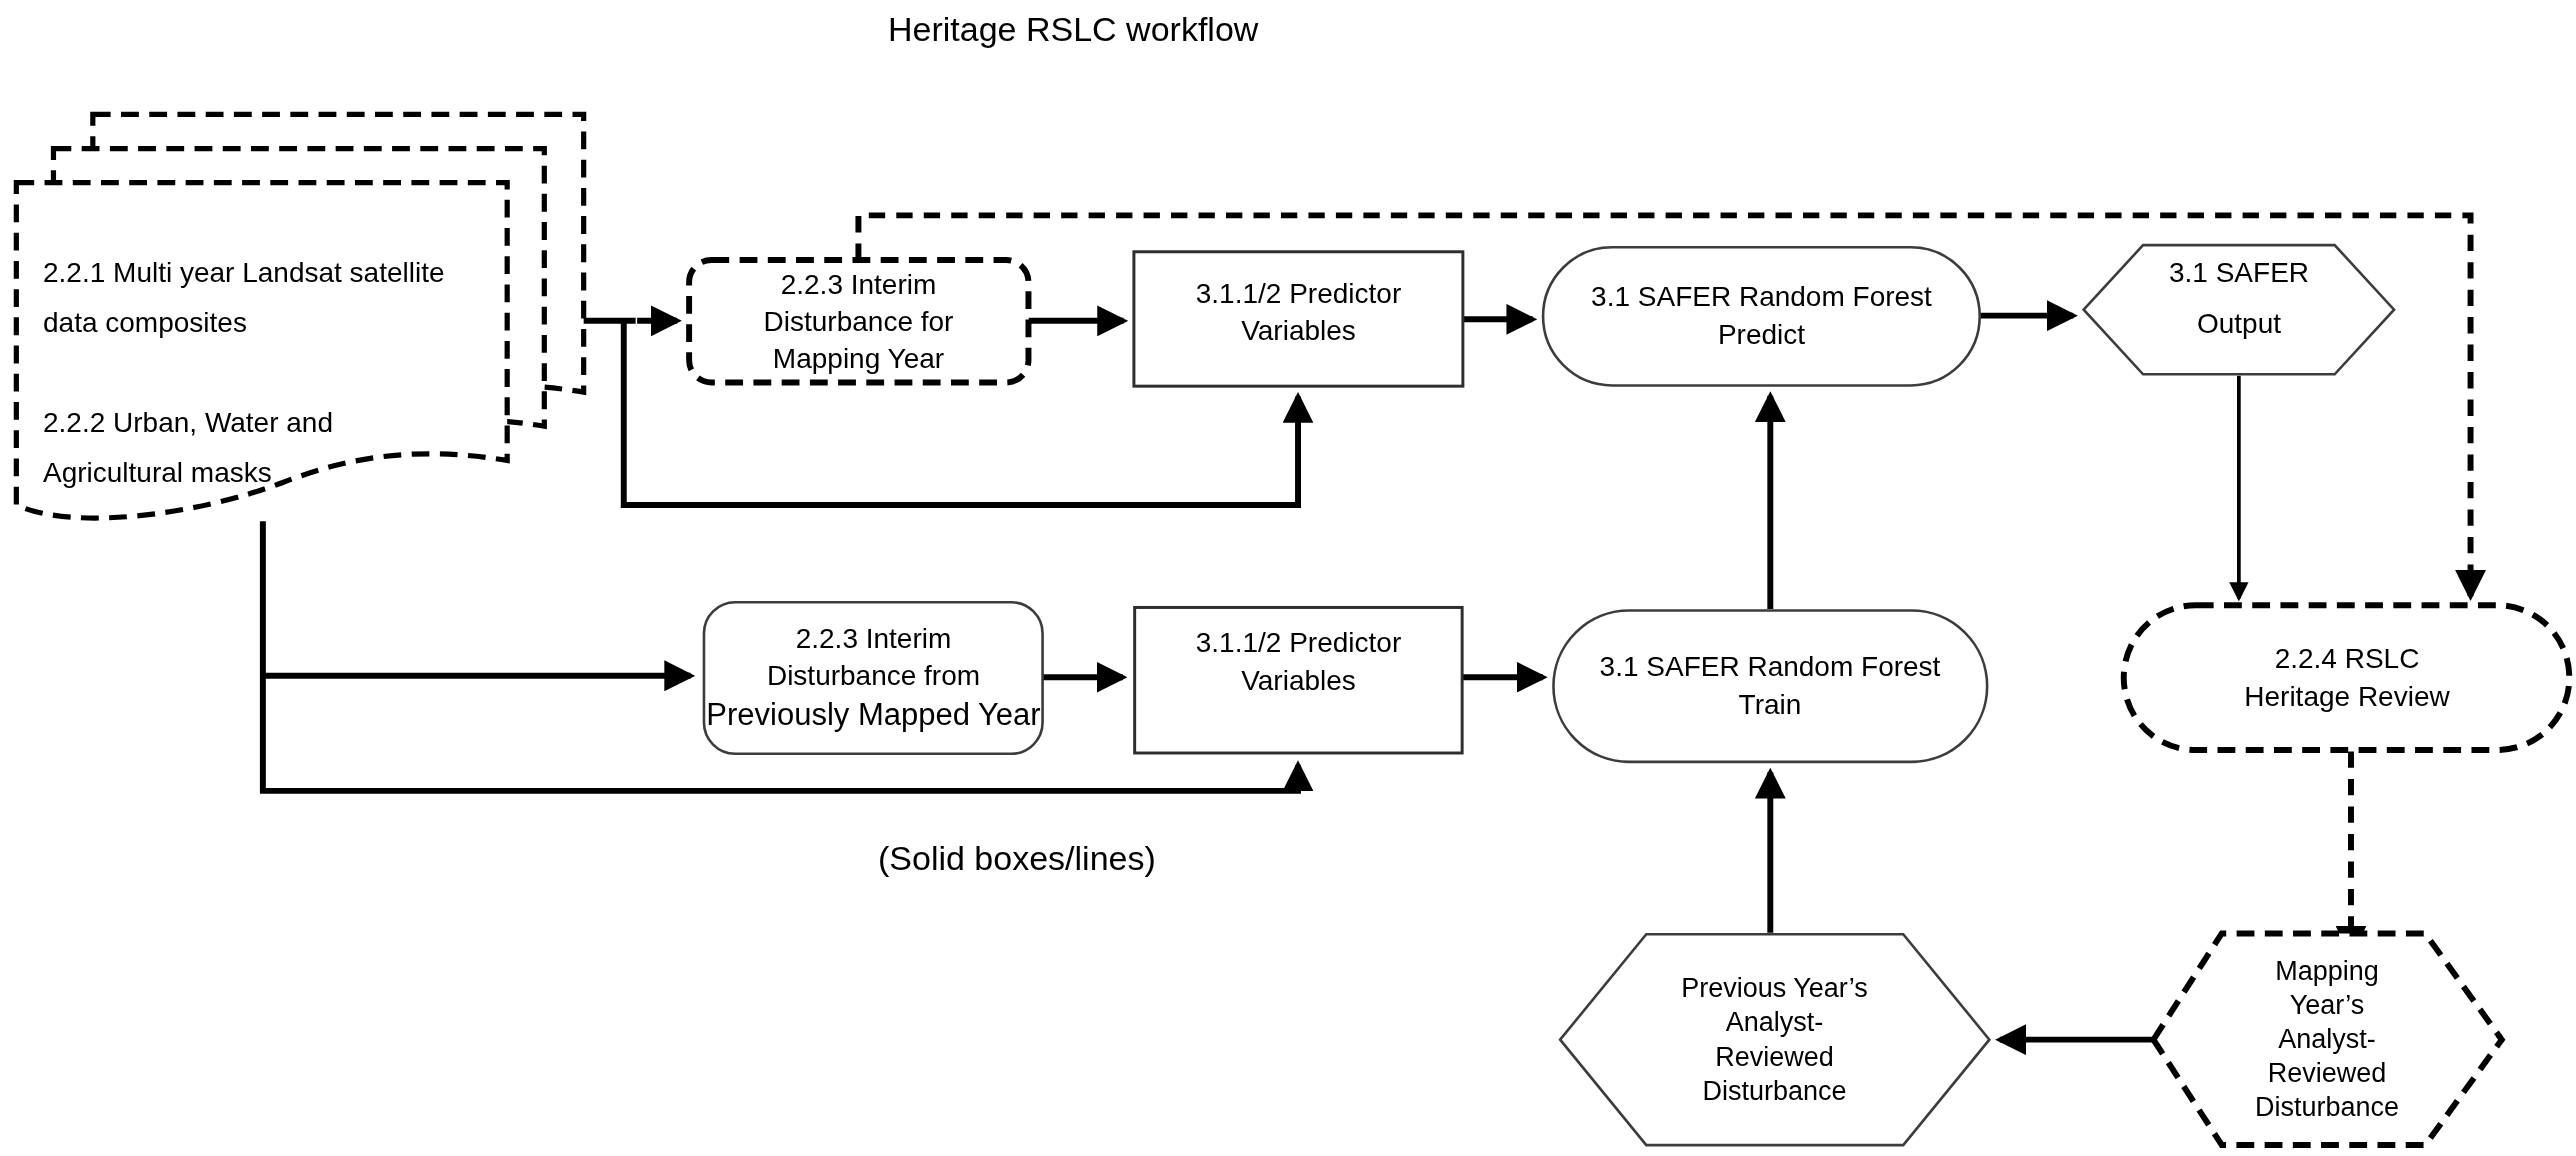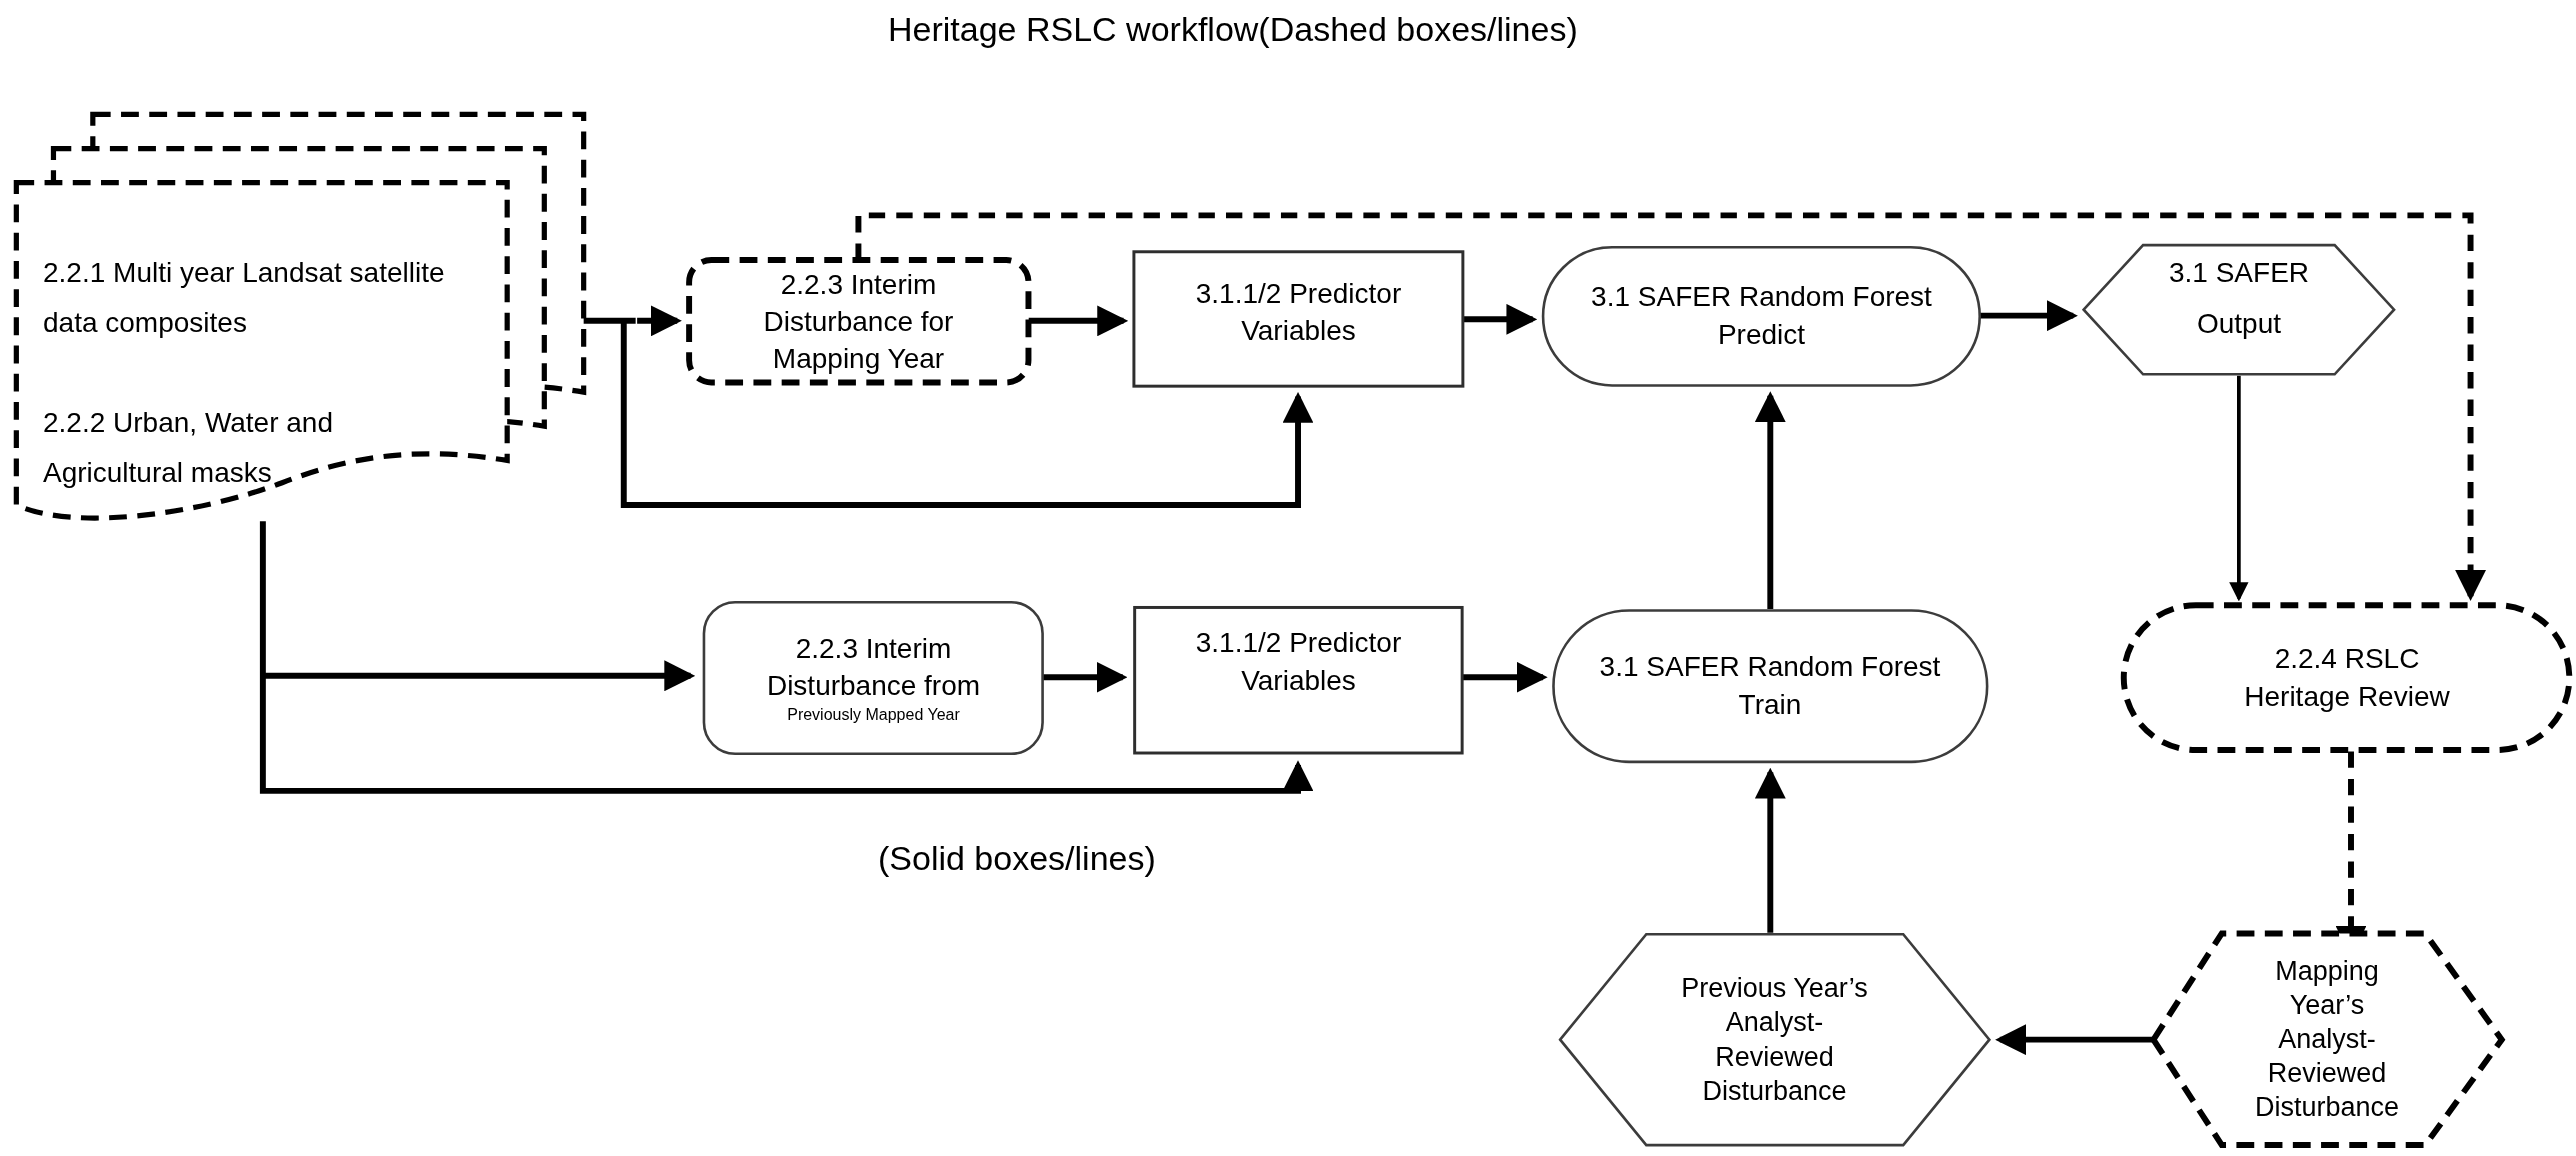--- a/index.html
+++ b/index.html
@@ -12,21 +12,21 @@
     position:absolute;display:flex;flex-direction:column;
     align-items:center;justify-content:center;text-align:center;
   }
   .node-label span{display:block;}
   .node-label span:empty::before{content:"\00a0";}
   .doc-label{align-items:flex-start;justify-content:space-between;text-align:left;}
   .t46{font-size:34px;line-height:1.30;}
   .t38{font-size:28px;line-height:1.34;}
   .t36{font-size:27px;line-height:1.26;}
   .t33{font-size:28px;line-height:1.30;}
-  .t32{font-size:16px;line-height:1.30;}
+  .t32{font-size:31px;line-height:1.30;}
   .caption{position:absolute;display:flex;flex-direction:row;align-items:flex-start;}
 </style>
 </head>
 <body>
 
 <svg id="diagram-canvas" width="2576" height="1157" viewBox="0 0 3469 1558">
   <defs>
     <marker id="arrow" viewBox="0 0 10 10" refX="8.5" refY="5" markerWidth="5.2" markerHeight="5.2" orient="auto-start-reverse">
       <path d="M0,0 L10,5 L0,10 Z" fill="#000"></path>
     </marker>
@@ -67,21 +67,20 @@
   <rect x="2860" y="815" width="600" height="195" rx="97" fill="#fff" stroke="#000" stroke-width="8" stroke-dasharray="24 14"></rect>
   <rect x="948" y="811" width="456" height="204" rx="42" fill="#fff" stroke="#3c3c3c" stroke-width="3.5"></rect>
   <rect x="1528" y="818" width="441" height="196" fill="#fff" stroke="#2e2e2e" stroke-width="4"></rect>
   <rect x="2092" y="822" width="584" height="204" rx="102" fill="#fff" stroke="#3c3c3c" stroke-width="3.5"></rect>
   <polygon points="2101,1400 2217,1258 2563,1258 2679,1400 2563,1542 2217,1542" fill="#fff" stroke="#3c3c3c" stroke-width="3.5"></polygon>
   <polygon points="2900,1400 2992,1257 3266,1257 3369,1400 3266,1542 2992,1542" fill="#fff" stroke="#000" stroke-width="8" stroke-dasharray="24 14"></polygon>
 </svg>
 
 <div class="caption" style="left:888px;top:7.4px;">
   <span class="t46">Heritage RSLC workflow</span>
-  <span class="t46">(Dashed boxes/lines)</span>
 </div>
 
 <div class="caption" style="left:878px;top:836px;">
   <span class="t46">(Solid boxes/lines)</span>
 </div>
 
 <div class="node-label doc-label" style="left:43px;top:254px;width:453px;height:238px;">
   <span class="t38">2.2.1 Multi year Landsat satellite</span>
   <span class="t38">data composites</span>
   <span class="t38"></span>

